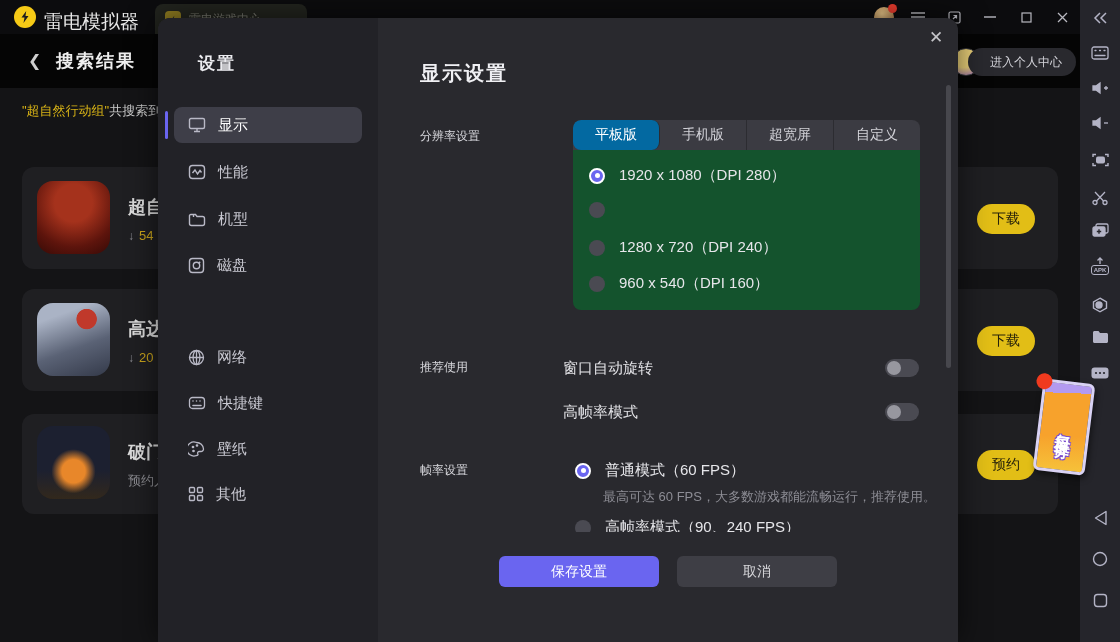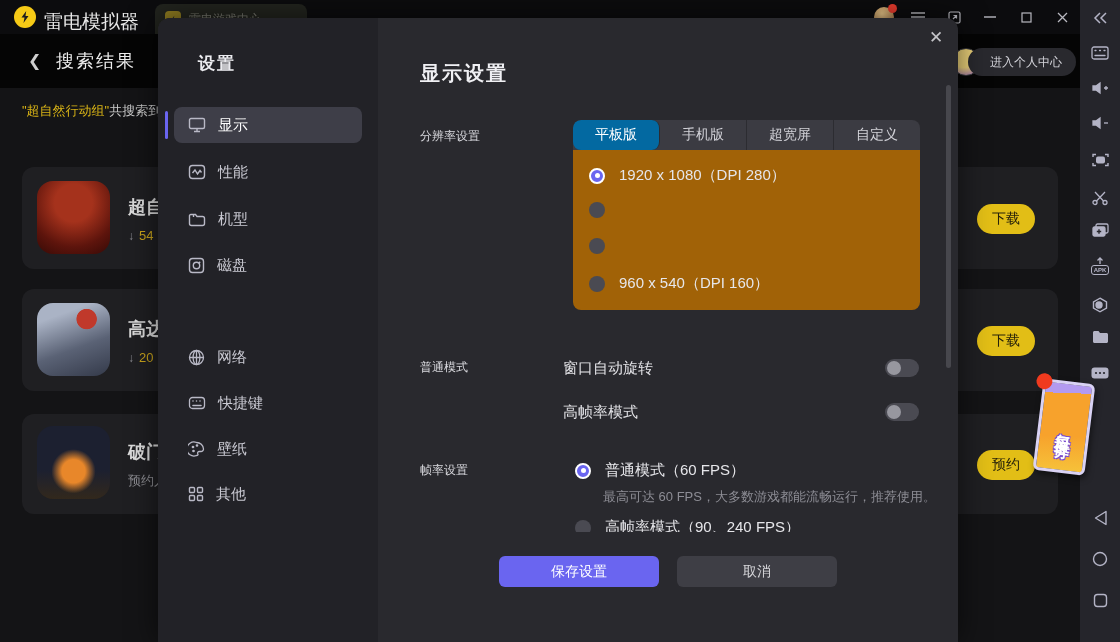--- a/index.html
+++ b/index.html
@@ -18,21 +18,21 @@
   .gc-tab .tlabel { font-size:12px; color:#77776e; }
   .gc-tab .tchev { color:#6a6a62; font-size:10px; }
   .tb-right { position:absolute; right:6px; top:0; height:34px; display:flex; align-items:center; gap:12px; }
   .tb-btn { width:24px; height:24px; display:flex; align-items:center; justify-content:center; color:#b9b9c0; }
   .tb-avatar { position:relative; width:20px; height:20px; border-radius:50%; background:radial-gradient(circle at 40% 35%, #eecb8c, #9a6b3f); }
   .tb-avatar .dot { position:absolute; right:-3px; top:-3px; width:9px; height:9px; border-radius:50%; background:#e93c2e; }
   
   .page { position:absolute; left:0; top:34px; width:1080px; height:608px; background:#141416; z-index:1; }
   .page-header { position:absolute; left:0; top:0; width:1080px; height:54px; background:#050505; }
   .back-ic { position:absolute; left:28px; top:17px; color:#cfcfcf; font-size:16px; }
-  .page-title { position:absolute; left:56px; top:15px; font-size:18px; font-weight:normal; color:#efefef; letter-spacing:2px; }
+  .page-title { position:absolute; left:56px; top:15px; font-size:18px; font-weight:bold; color:#efefef; letter-spacing:2px; }
   .summary { position:absolute; left:22px; top:68px; width:136px; overflow:hidden; white-space:nowrap; font-size:13px; color:#c9c9c9; }
   .summary .q { color:#d9b416; }
   .gcard { position:absolute; left:22px; width:1036px; background:#1f1f22; border-radius:12px; }
   .gicon { position:absolute; left:15px; top:14px; width:73px; height:73px; border-radius:16px; }
   .gtitle { position:absolute; left:106px; top:28px; font-size:18px; font-weight:bold; color:#dcdcdc; white-space:nowrap; }
   .gmeta { position:absolute; left:106px; top:61px; font-size:13px; color:#c9a41c; display:flex; gap:5px; align-items:center; white-space:nowrap; }
   .gmeta.gray { color:#8b8b90; }
   .dl-ic { color:#8b8b90; font-size:12px; }
   .gbtn { position:absolute; right:23px; top:37px; width:58px; height:30px; border-radius:15px; background:#e2be16; color:#27220a; font-size:14px; display:flex; align-items:center; justify-content:center; }
   .art1 { background:radial-gradient(circle at 50% 30%, #a5321c 0 30%, #5d140c 70%, #360a06); }
@@ -57,21 +57,21 @@
   .mitem .mic { color:#b9b9c6; display:flex; }
   .mitem.sel { background:#3e3e48; color:#fff; }
   .mitem.sel::before { content:""; position:absolute; left:-9px; top:4px; width:3px; height:28px; border-radius:2px; background:#6a65f0; }
   .dclose { position:absolute; left:767px; top:8px; width:22px; height:22px; color:#c4c4c8; font-size:17px; display:flex; align-items:center; justify-content:center; }
   .dtitle { position:absolute; left:262px; top:42px; font-size:20px; font-weight:bold; color:#f0f0f4; letter-spacing:2px; }
   .slabel { position:absolute; left:262px; font-size:12px; color:#d9d9de; }
   .tabs { position:absolute; left:415px; top:102px; width:347px; height:30px; display:flex; background:#3b3b42; border-radius:8px 8px 0 0; overflow:hidden; }
   .tab { flex:1; display:flex; align-items:center; justify-content:center; font-size:14px; color:#d2d2d8; border-right:1px solid #2c2c31; }
   .tab:last-child { border-right:none; }
   .tab.sel { background:#0369a1; color:#fff; border-radius:8px; }
-  .respanel { position:absolute; left:415px; top:132px; width:347px; height:160px; background:#a16207; border-radius:0 0 8px 8px; }
+  .respanel { position:absolute; left:415px; top:132px; width:347px; height:160px; background:#14532d; border-radius:0 0 8px 8px; }
   .radio-row { position:absolute; left:16px; display:flex; align-items:center; gap:14px; font-size:15px; color:#e6e6ea; white-space:nowrap; }
   .radio { width:16px; height:16px; border-radius:50%; background:#4a4a52; flex:none; }
   .radio.on { background:#6a65f0; border:2px solid #fff; position:relative; }
   .radio.on::after { content:""; position:absolute; left:50%; top:50%; width:5px; height:5px; margin:-2.5px 0 0 -2.5px; border-radius:50%; background:#fff; }
   .trow-label { position:absolute; left:405px; font-size:15px; color:#e2e2e6; }
   .toggle { position:absolute; left:727px; width:34px; height:18px; border-radius:9px; background:#4a4a52; }
   .toggle .knob { position:absolute; left:2px; top:2px; width:14px; height:14px; border-radius:50%; background:#97979f; }
   .fpsdesc { position:absolute; left:445px; top:470px; font-size:13px; color:#8d8d95; white-space:nowrap; }
   .clip2 { position:absolute; left:415px; top:496px; width:360px; height:18px; overflow:hidden; }
   .clip2 .radio-row { left:2px; top:4px; }
@@ -361,28 +361,29 @@
     <div class="respanel">
       <div class="radio-row" style="top:16px;">
         <span class="radio on"></span>
         <span>1920 x 1080（DPI 280）</span>
       </div>
       <div class="radio-row" style="top:52px;">
         <span class="radio"></span>
       </div>
       <div class="radio-row" style="top:88px;">
         <span class="radio"></span>
+        <span>1280 x 720（DPI 240）</span>
       </div>
       <div class="radio-row" style="top:124px;">
         <span class="radio"></span>
         <span>960 x 540（DPI 160）</span>
       </div>
     </div>
 
-    <div class="slabel" style="top:341px;">普通模式</div>
+    <div class="slabel" style="top:341px;">推荐使用</div>
     <div class="trow-label" style="top:341px;">窗口自动旋转</div>
     <div class="toggle" style="top:341px;">
         <span class="knob"></span>
       </div>
     <div class="trow-label" style="top:385px;">高帧率模式</div>
     <div class="toggle" style="top:385px;">
         <span class="knob"></span>
       </div>
 
     <div class="slabel" style="top:444px;">帧率设置</div>

